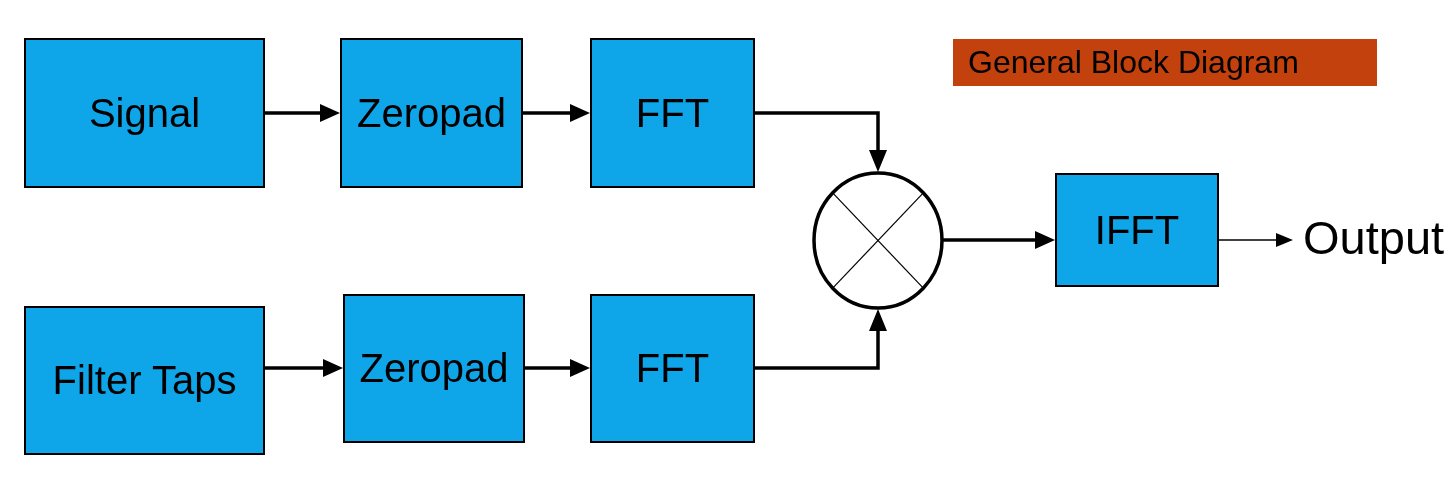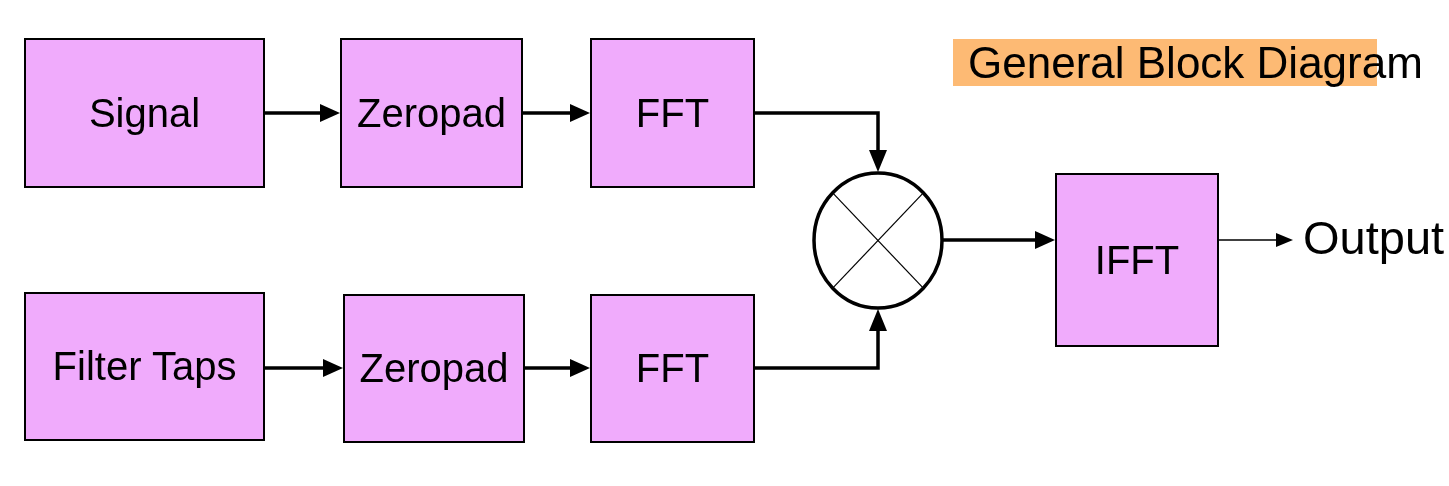--- a/index.html
+++ b/index.html
@@ -19,45 +19,45 @@
     position: absolute;
     left: 0;
     top: 0;
     width: 1449px;
     height: 486px;
   }
   .block {
     position: absolute;
     box-sizing: border-box;
     border: 2px solid #000000;
-    background: #f0abfc;
+    background: #0ea5e9;
     display: flex;
     align-items: center;
     justify-content: center;
     font-size: 40px;
     color: #000000;
     white-space: nowrap;
   }
   .block-signal        { left: 24px;   top: 38px;  width: 241px; height: 150px; }
   .block-zeropad-top   { left: 340px;  top: 38px;  width: 183px; height: 150px; }
   .block-fft-top       { left: 590px;  top: 38px;  width: 165px; height: 150px; }
-  .block-filter-taps   { left: 24px;   top: 292px; width: 241px; height: 149px; }
+  .block-filter-taps   { left: 24px;   top: 306px; width: 241px; height: 149px; }
   .block-zeropad-bottom{ left: 343px;  top: 294px; width: 182px; height: 149px; }
   .block-fft-bottom    { left: 590px;  top: 294px; width: 165px; height: 149px; }
-  .block-ifft          { left: 1055px; top: 173px; width: 164px; height: 174px; }
+  .block-ifft          { left: 1055px; top: 173px; width: 164px; height: 114px; }
   .title-banner {
     position: absolute;
     left: 953px;
     top: 39px;
     width: 424px;
     box-sizing: border-box;
     padding: 2px 15px;
-    background: #fdba74;
+    background: #c2410c;
     color: #000000;
-    font-size: 44px;
+    font-size: 32px;
     line-height: 43px;
     white-space: nowrap;
   }
   .output-label {
     position: absolute;
     left: 1303px;
     top: 240px;
     transform: translateY(-54%);
     font-size: 47px;
     color: #000000;

